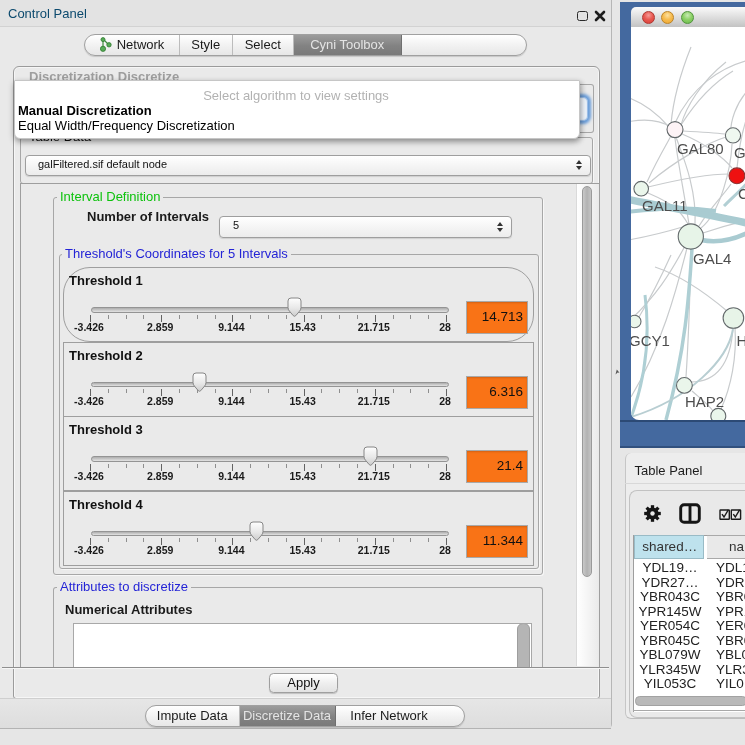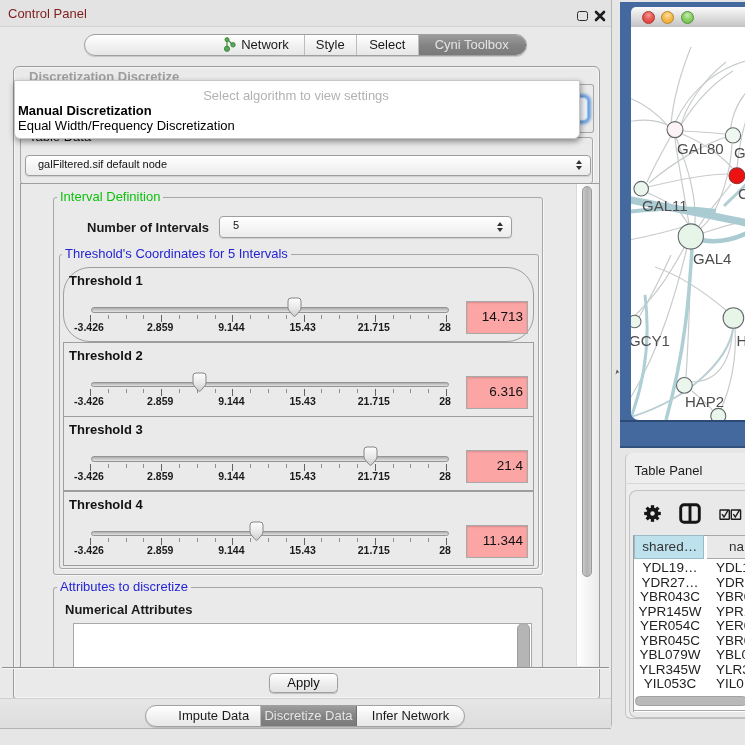--- a/index.html
+++ b/index.html
@@ -5,25 +5,25 @@
 html,body{margin:0;padding:0;}
 body{width:745px;height:745px;position:relative;overflow:hidden;background:#e6e6e6;
  font-family:"Liberation Sans",sans-serif;-webkit-font-smoothing:antialiased;}
 .a{position:absolute;}
 .t13{font-size:13px;color:#1a1a1a;white-space:nowrap;}
 .b{font-weight:bold;}
 
 #cp{left:0;top:0;width:611px;height:728px;background:#e9e9e9;
  border-right:1px solid #b6b6b6;border-bottom:1px solid #b0b0b0;border-radius:0 0 5px 5px;}
 #cptitle{left:0;top:0;width:611px;height:26px;background:#e3e3e3;border-bottom:1px solid #d2d2d2;}
-#cptext{left:8px;top:6px;font-size:13px;color:#7f1d1d;}
+#cptext{left:8px;top:6px;font-size:13px;color:#0c4a6e;}
 #wbsq{left:577px;top:10.5px;width:10.5px;height:10px;border:1.8px solid #2a2a2a;border-radius:2.5px;box-sizing:border-box;}
 
 .seg{display:flex;border:1px solid #a0a0a0;border-radius:11px;overflow:hidden;
- background:linear-gradient(#ffffff,#f1f1f1 55%,#e7e7e7);box-shadow:0 1px 1px rgba(0,0,0,.15);justify-content:flex-end;}
+ background:linear-gradient(#ffffff,#f1f1f1 55%,#e7e7e7);box-shadow:0 1px 1px rgba(0,0,0,.15);}
 .seg>div{display:flex;align-items:center;justify-content:center;font-size:13px;color:#1a1a1a;
  border-right:1px solid #bcbcbc;height:100%;}
 .seg>div:last-child{border-right:none;}
 .seg>div.sel{background:linear-gradient(#9c9c9c,#828282 55%,#7a7a7a);color:#e4e4e4;border-right:1px solid #6f6f6f;}
 #toptabs{left:84px;top:33.5px;width:441px;height:20px;}
 #bottabs{left:145px;top:705px;width:318px;height:19.5px;}
 
 #panel{left:12.5px;top:66px;width:585px;height:631px;background:#eaeaea;border:1px solid #9b9b9b;
  border-radius:6px 6px 3px 3px;box-shadow:inset 0 0 0 1px rgba(255,255,255,.55);}
 
@@ -40,21 +40,21 @@
 
 .tp{left:63px;width:469px;height:73px;border:1px solid #9e9e9e;background:#eaeaea;}
 .tp .tt{position:absolute;left:5px;top:5px;font-size:13px;font-weight:bold;color:#111;white-space:nowrap;}
 .track{position:absolute;left:27px;top:39px;width:356px;height:3.5px;border:1px solid #949494;border-radius:3px;
  background:linear-gradient(#adadad,#e3e3e3);}
 .ticks1{position:absolute;left:25.5px;top:46.5px;width:358px;height:4px;
  background:repeating-linear-gradient(to right,#8e8e8e 0,#8e8e8e 1px,transparent 1px,transparent 17.8px);}
 .ticks2{position:absolute;left:25.5px;top:46.5px;width:358px;height:7px;
  background:repeating-linear-gradient(to right,#636363 0,#636363 1px,transparent 1px,transparent 71.2px);}
 .lbl{position:absolute;top:52.5px;font-size:10.5px;font-weight:bold;color:#1a1a1a;width:60px;text-align:center;white-space:nowrap;}
-.vbox{position:absolute;left:402px;top:33px;width:56px;height:31px;background:#fca5a5;border:1px solid #a9a9a9;
+.vbox{position:absolute;left:402px;top:33px;width:56px;height:31px;background:#f97316;border:1px solid #a9a9a9;
  box-shadow:inset 0 1px 2px rgba(0,0,0,.15);font-size:13.5px;color:#111;text-align:right;line-height:30px;padding-right:4px;}
 .thumb{position:absolute;top:29px;width:17px;height:21px;}
 
 .sbtrack{background:linear-gradient(to right,#ffffff,#f3f3f3 60%,#ebebeb);border-left:1px solid #dadada;}
 .sbthumb{background:linear-gradient(to right,#c9c9c9,#b2b2b2 50%,#c4c4c4);border:1px solid #9a9a9a;border-radius:5px;}
 </style>
 </head>
 <body>
 <div class="a" id="cp">
   <div class="a" id="cptitle"></div>
@@ -91,21 +91,21 @@
       <i class="dn"></i>
     </div>
 </div>
 
 <div class="a" style="left:19.5px;top:182.5px;width:578px;height:484px;border:1px solid #9e9e9e;background:#eaeaea;"></div>
 <div class="a sbtrack" style="left:576px;top:183.5px;width:21px;height:482px;"></div>
 <div class="a sbthumb" style="left:581.5px;top:186px;width:8.5px;height:389px;"></div>
 
 <div class="a grp" style="left:53px;top:196.5px;width:488px;height:376px;"></div>
 <div class="a gt" style="left:57px;top:190.5px;color:#0cc20c;">Interval Definition</div>
-<div class="a t13 b" style="left:87px;top:220px;">Number of Intervals</div>
+<div class="a t13 b" style="left:87px;top:209px;">Number of Intervals</div>
 <div class="a combo" style="left:219px;top:215.5px;width:291px;height:20px;">
   <span style="left:13px;top:2.5px;">5</span>
   <div class="carr" style="top:5px;">
       <i class="up"></i>
       <i class="dn"></i>
     </div>
 </div>
 
 <div class="a grp" style="left:59px;top:254px;width:478px;height:313px;"></div>
 <div class="a gt" style="left:62px;top:248px;color:#2424d6;">Threshold's Coordinates for 5 Intervals</div>

